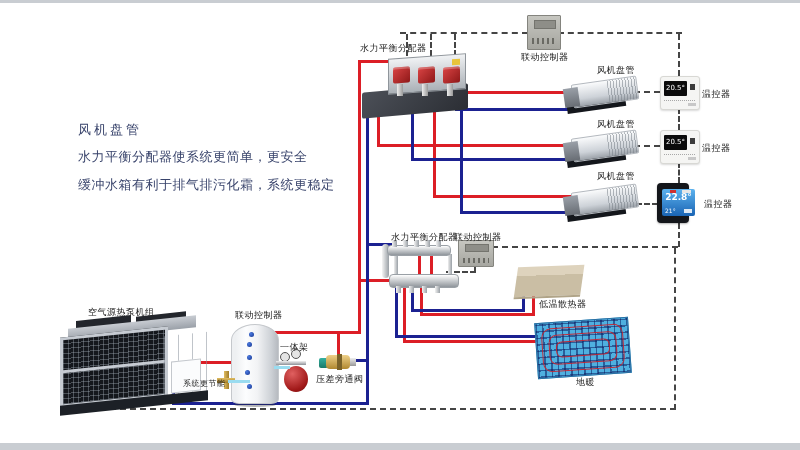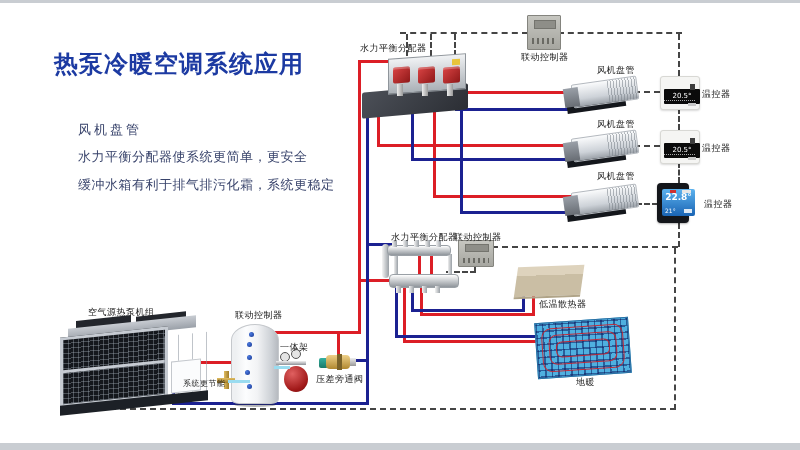--- a/index.html
+++ b/index.html
@@ -19,21 +19,21 @@
   
   .dh{position:absolute;height:0;border-top:2px dashed #454545;z-index:1;}
   .dv{position:absolute;width:0;border-left:2px dashed #454545;z-index:1;}
   
   .comp{position:absolute;z-index:3;}
   .ctrl{background:linear-gradient(180deg,#c6c6c0,#a6a6a0);border:1px solid #84847e;border-radius:1px;}
   .ctrl .scr{position:absolute;left:18%;top:12%;width:64%;height:22%;background:#8e8e88;border:1px solid #74746e;}
   .ctrl .pins{position:absolute;left:12%;bottom:14%;width:76%;height:18%;
               background:repeating-linear-gradient(90deg,#6a6a64 0 2px,transparent 2px 5px);}
   .tstat-w{background:#f5f5f3;border:1px solid #d8d8d4;border-radius:3px;box-shadow:0 1px 2px rgba(0,0,0,.15);}
-  .tstat-w .disp{position:absolute;left:3px;top:12px;width:36px;height:15px;background:#0b0b0b;border-radius:1px;
+  .tstat-w .disp{position:absolute;left:3px;top:4px;width:23px;height:15px;background:#0b0b0b;border-radius:1px;
                  color:#fff;font-size:7px;line-height:15px;text-align:center;}
   .tstat-w .ico{position:absolute;right:4px;top:7px;width:5px;height:6px;background:#3c3c3c;}
   .tstat-w .row{position:absolute;left:3px;top:23px;width:31px;border-top:1px dotted #a8a8a8;}
   .tstat-w .brand{position:absolute;right:3px;bottom:3px;width:8px;height:3px;background:#c8c8c8;}
   .tstat-b{background:#14161b;border-radius:4px;box-shadow:0 1px 2px rgba(0,0,0,.3);}
   .tstat-b .disp{position:absolute;left:5px;top:6px;width:33px;height:27px;border-radius:2px;
                  background:linear-gradient(180deg,#5cb2ee,#1a64b4);color:#fff;}
   .tstat-b .rd{position:absolute;left:0;top:3px;width:100%;text-align:center;font-size:9px;font-weight:bold;}
   .tstat-b .set{position:absolute;left:3px;bottom:2px;font-size:6px;}
   .tstat-b .mode{position:absolute;right:3px;bottom:3px;width:8px;height:4px;background:rgba(255,255,255,.85);}
@@ -109,21 +109,20 @@
   .brassH{position:absolute;background:linear-gradient(180deg,#e0bc60,#a07c28);}
 </style>
 </head>
 <body>
 
 <div class="stage">
 
   <div class="strip" style="top:0;height:3px;"></div>
   <div class="strip" style="top:443;top:443px;height:7px;"></div>
 
-  <div class="title" style="left:54px;top:48px;">热泵冷暖空调系统应用</div>
   <div class="desc head" style="left:78px;top:121px;">风机盘管</div>
   <div class="desc" style="left:78px;top:176px;">缓冲水箱有利于排气排污化霜，系统更稳定</div>
   <div class="desc" style="left:78px;top:148px;">水力平衡分配器使系统更简单，更安全</div>
 
   <div class="dh" style="left:400px;top:32px;width:128px;"></div>
   <div class="dh" style="left:558px;top:32px;width:124px;"></div>
   <div class="dv" style="left:406px;top:34px;height:22px;"></div>
   <div class="dv" style="left:430px;top:34px;height:22px;"></div>
   <div class="dv" style="left:454px;top:34px;height:22px;"></div>
   <div class="dv" style="left:678px;top:34px;height:42px;"></div>

